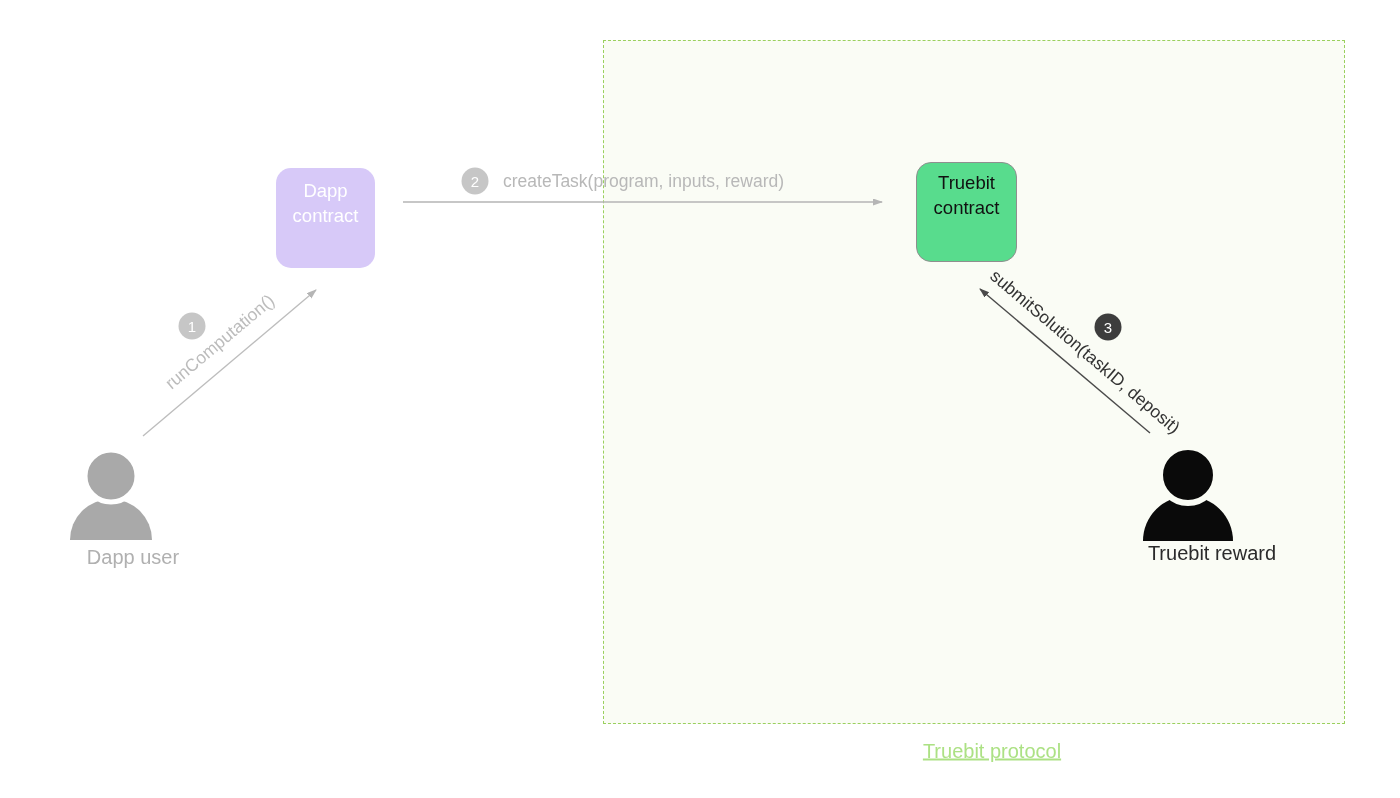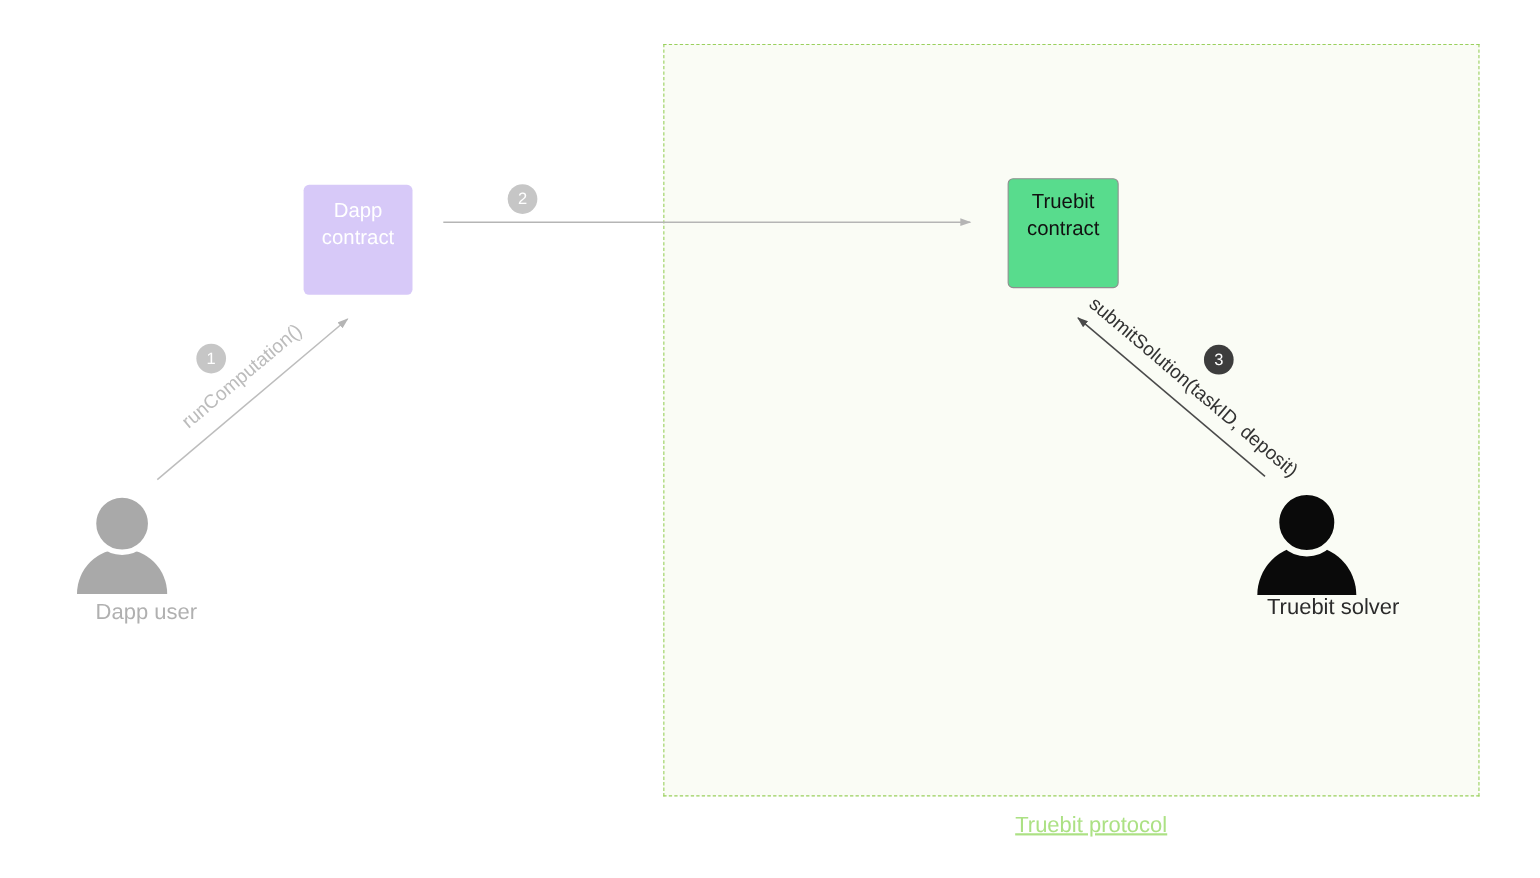--- a/index.html
+++ b/index.html
@@ -21,21 +21,21 @@
   }
   .svg-layer {
     position: absolute;
     left: 0; top: 0;
     width: 1400px; height: 798px;
     pointer-events: none;
   }
   .node {
     position: absolute;
     box-sizing: border-box;
-    border-radius: 5px;
+    border-radius: 15px;
     text-align: center;
     font-size: 18.5px;
     line-height: 25px;
   }
   .node-dapp {
     left: 276px; top: 168px;
     width: 99px; height: 100px;
     background: #d7c9f8;
     color: #ffffff;
     padding: 10px 8px 0 8px;
@@ -145,20 +145,21 @@
 
   <div class="node node-truebit">
     <span>Truebit contract</span>
   </div>
 
   <div class="step-badge badge-light" style="left:192px; top:326px;">1</div>
   <div class="step-badge badge-light" style="left:475px; top:181px;">2</div>
   <div class="step-badge badge-dark" style="left:1108px; top:327px;">3</div>
 
   <div class="arrow-label label-1">runComputation()</div>
+  <div class="arrow-label label-2">createTask(program, inputs, reward)</div>
   <div class="arrow-label label-3">submitSolution(taskID, deposit)</div>
 
   <div class="actor-label actor-label-user">Dapp user</div>
-  <div class="actor-label actor-label-solver">Truebit solver</div>
+  <div class="actor-label actor-label-solver">Truebit reward</div>
 
   <div class="protocol-label">Truebit protocol</div>
 
 </div>
 
 </body></html>

